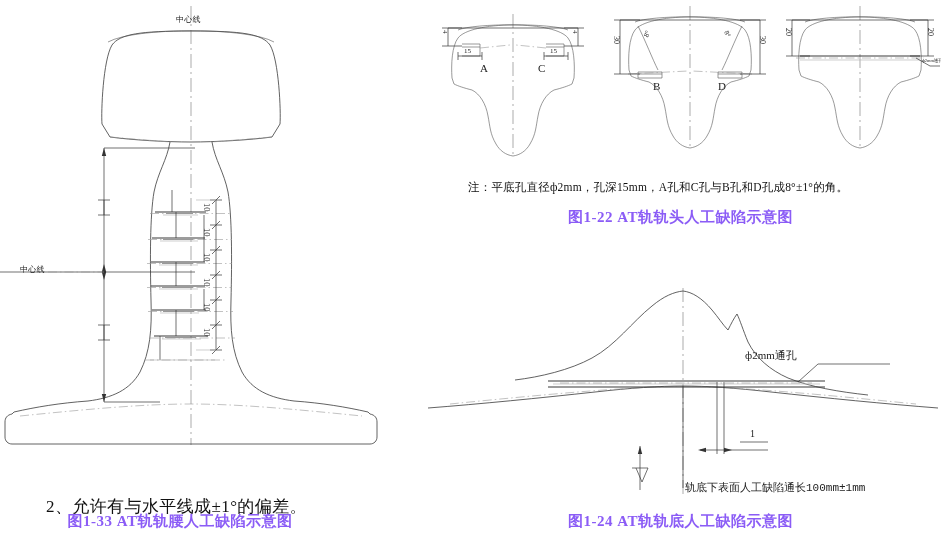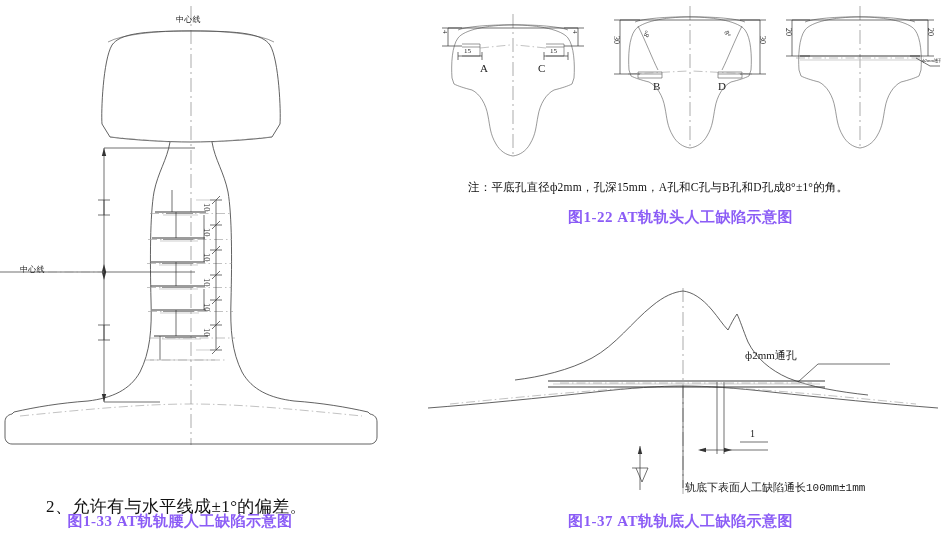--- a/index.html
+++ b/index.html
@@ -415,16 +415,16 @@
       <line class="ln-dim" x1="304" y1="132" x2="304" y2="204"></line>
       <line class="ln-dim" x1="320" y1="192" x2="348" y2="192"></line>
     </svg>
 
     <div class="anno anno-hole" style="left:325px;top:98px;">ф2mm通孔</div>
 
     <div class="anno anno-one" style="left:330px;top:178px;">1</div>
 
     <div class="anno anno-base" style="left:265px;top:230px;">轨底下表面人工缺陷通长100mm±1mm</div>
 
-    <div class="caption" style="left:0;top:262px;width:521px;">图1-37  AT轨轨底人工缺陷示意图</div>
+    <div class="caption" style="left:0;top:262px;width:521px;">图1-24  AT轨轨底人工缺陷示意图</div>
   </div>
 
 </div>
 
 </body></html>

